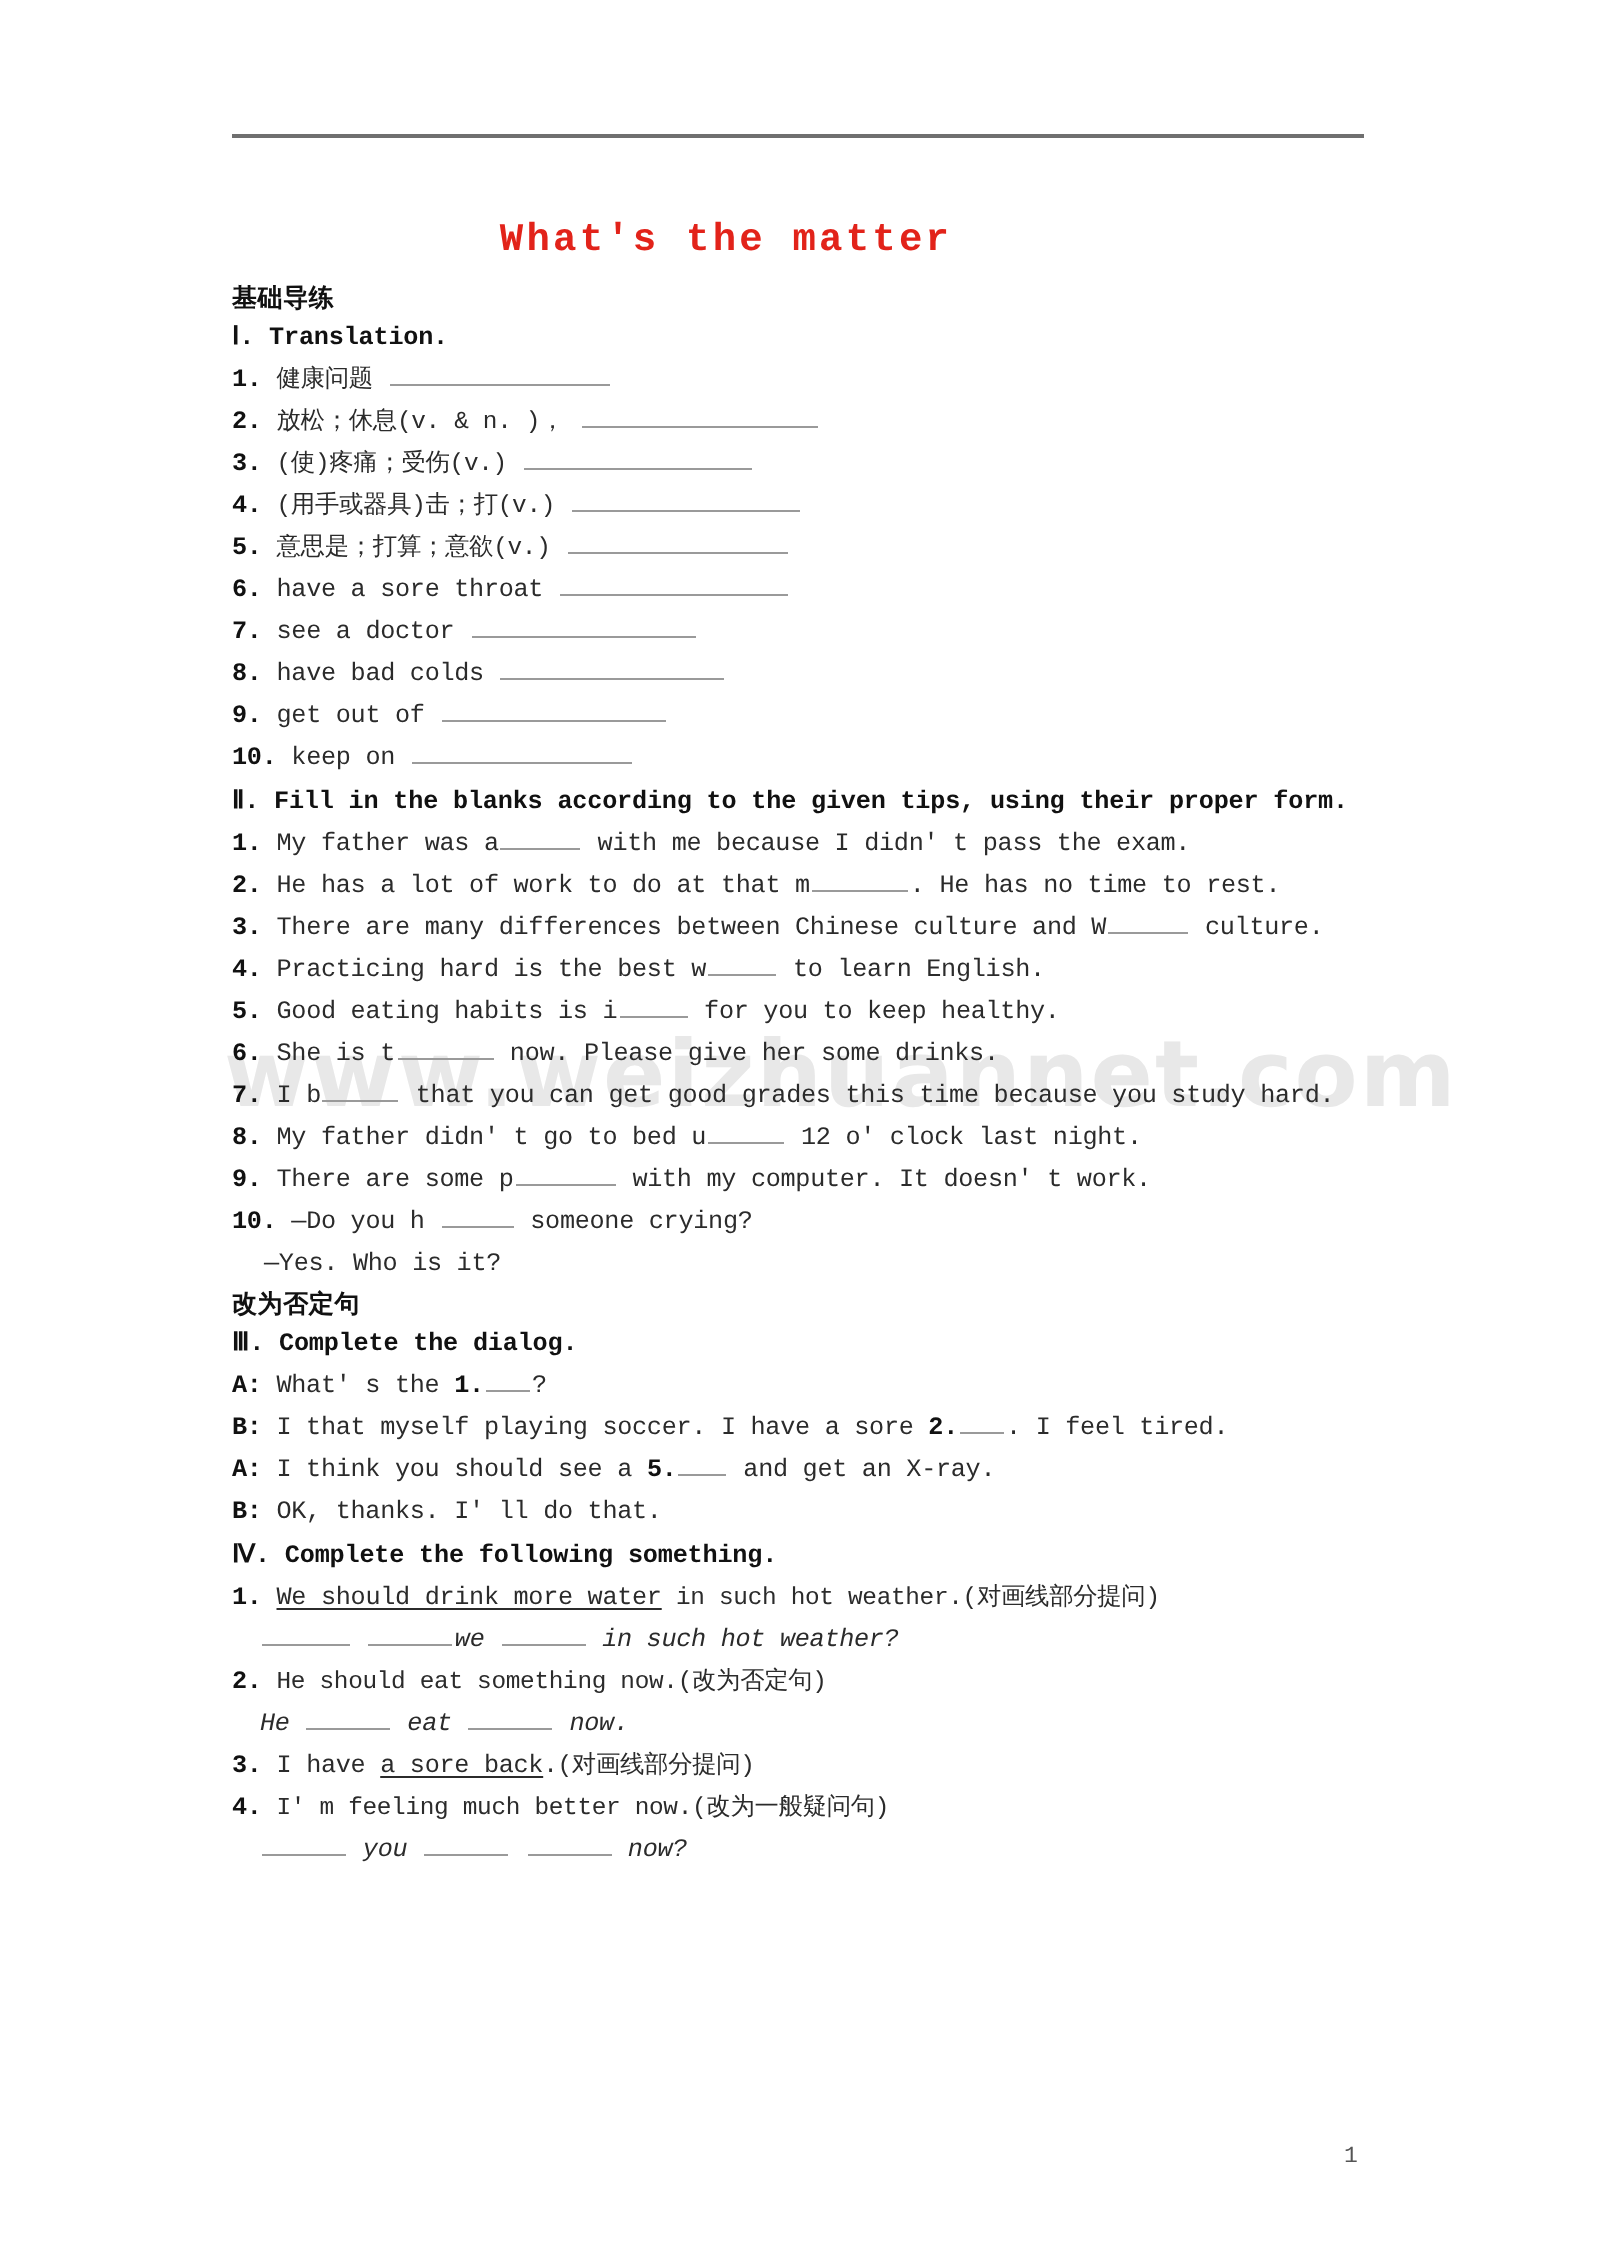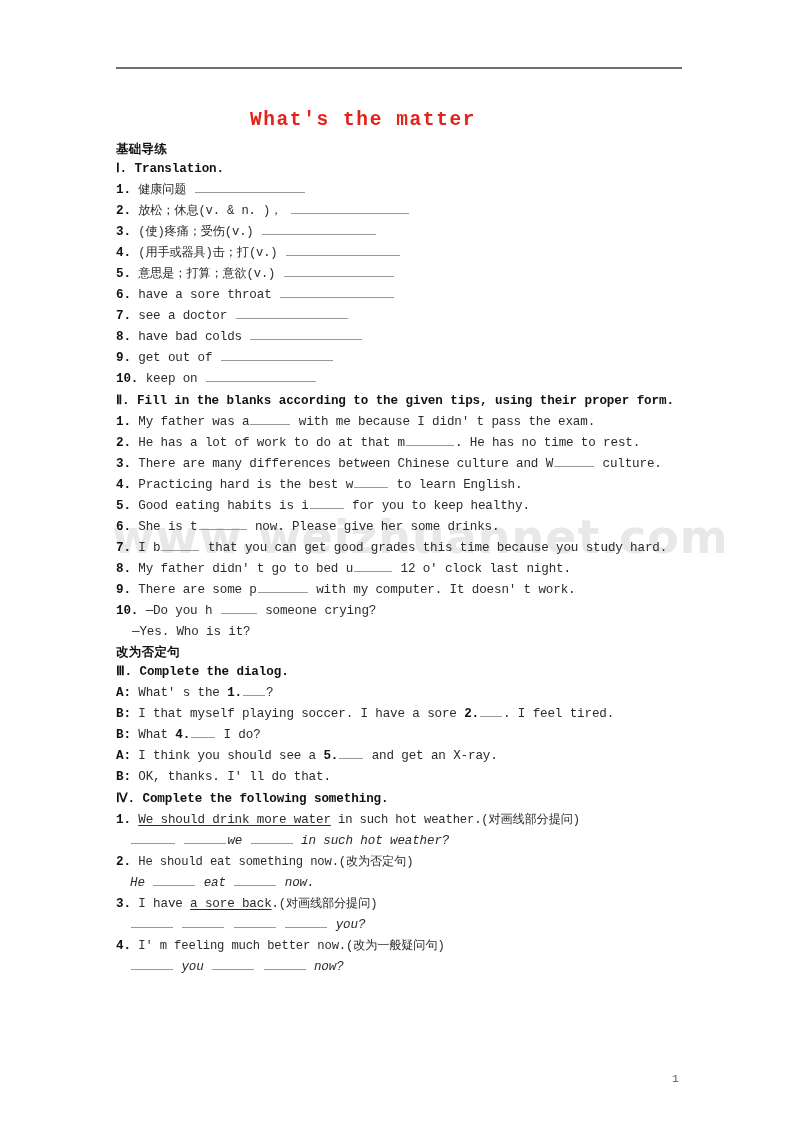--- a/index.html
+++ b/index.html
@@ -241,23 +241,20 @@
 
     <div class="sec-head">Ⅲ. Complete the dialog.</div>
 
     <div class="line">
       <span class="num">A:</span><span> What' s the </span><span class="num">1.</span><span class="bl" style="width:22px"></span><span>?</span>
     </div>
     <div class="line">
       <span class="num">B:</span><span> I that myself playing soccer. I have a sore </span><span class="num">2.</span><span class="bl" style="width:22px"></span><span>. I feel tired.</span>
     </div>
     <div class="line">
-      <span class="num">B:</span><span> What </span><span class="num">4.</span><span class="bl" style="width:24px"></span><span> I do?</span>
-    </div>
-    <div class="line">
       <span class="num">A:</span><span> I think you should see a </span><span class="num">5.</span><span class="bl" style="width:24px"></span><span> and get an X-ray.</span>
     </div>
     <div class="line">
       <span class="num">B:</span><span> OK, thanks. I' ll do that.</span>
     </div>
 
     <div class="sec-head">Ⅳ. Complete the following something.</div>
 
     <div class="line">
       <span class="num">1.</span>
@@ -275,26 +272,20 @@
     </div>
     <div class="line sub2">
       <span>He </span><span class="bl" style="width:42px"></span>
       <span>eat</span>
       <span class="bl" style="width:42px"></span><span> now.</span>
     </div>
 
     <div class="line">
       <span class="num">3.</span>
       <span>I have </span><span class="u">a sore back</span><span class="cn">.(对画线部分提问)</span>
-    </div>
-    <div class="line sub2">
-      <span class="bl" style="width:42px"></span>
-      <span class="bl" style="width:42px"></span>
-      <span class="bl" style="width:42px"></span>
-      <span class="bl" style="width:42px"></span><span> you?</span>
     </div>
 
     <div class="line">
       <span class="num">4.</span>
       <span class="cn">I' m feeling much better now.(改为一般疑问句)</span>
     </div>
     <div class="line sub2">
       <span class="bl" style="width:42px"></span>
       <span>you</span>
       <span class="bl" style="width:42px"></span>

